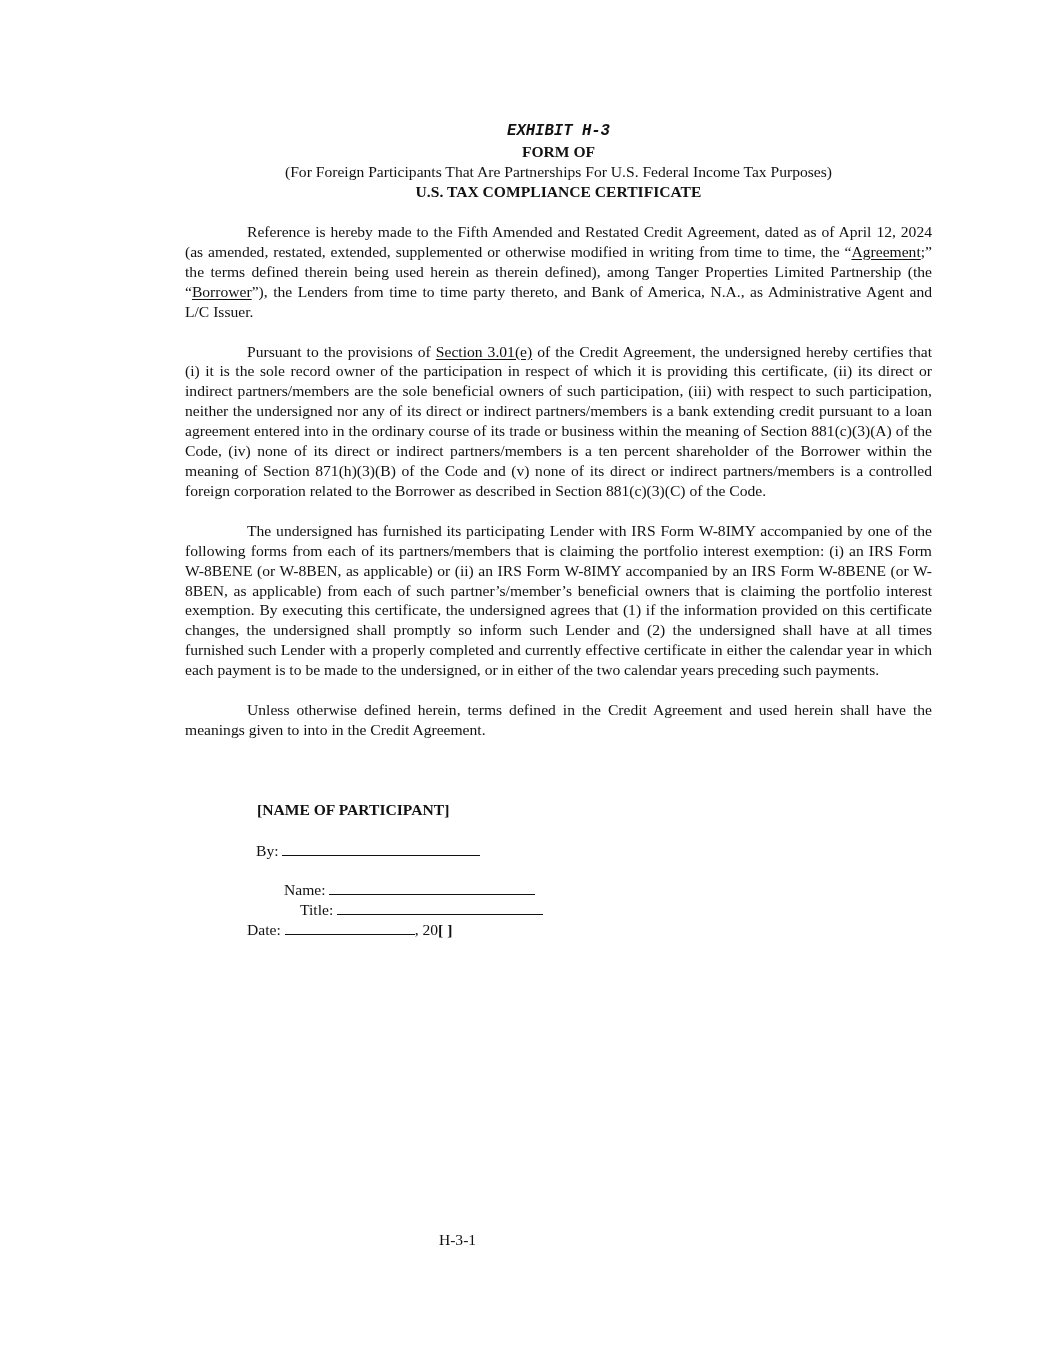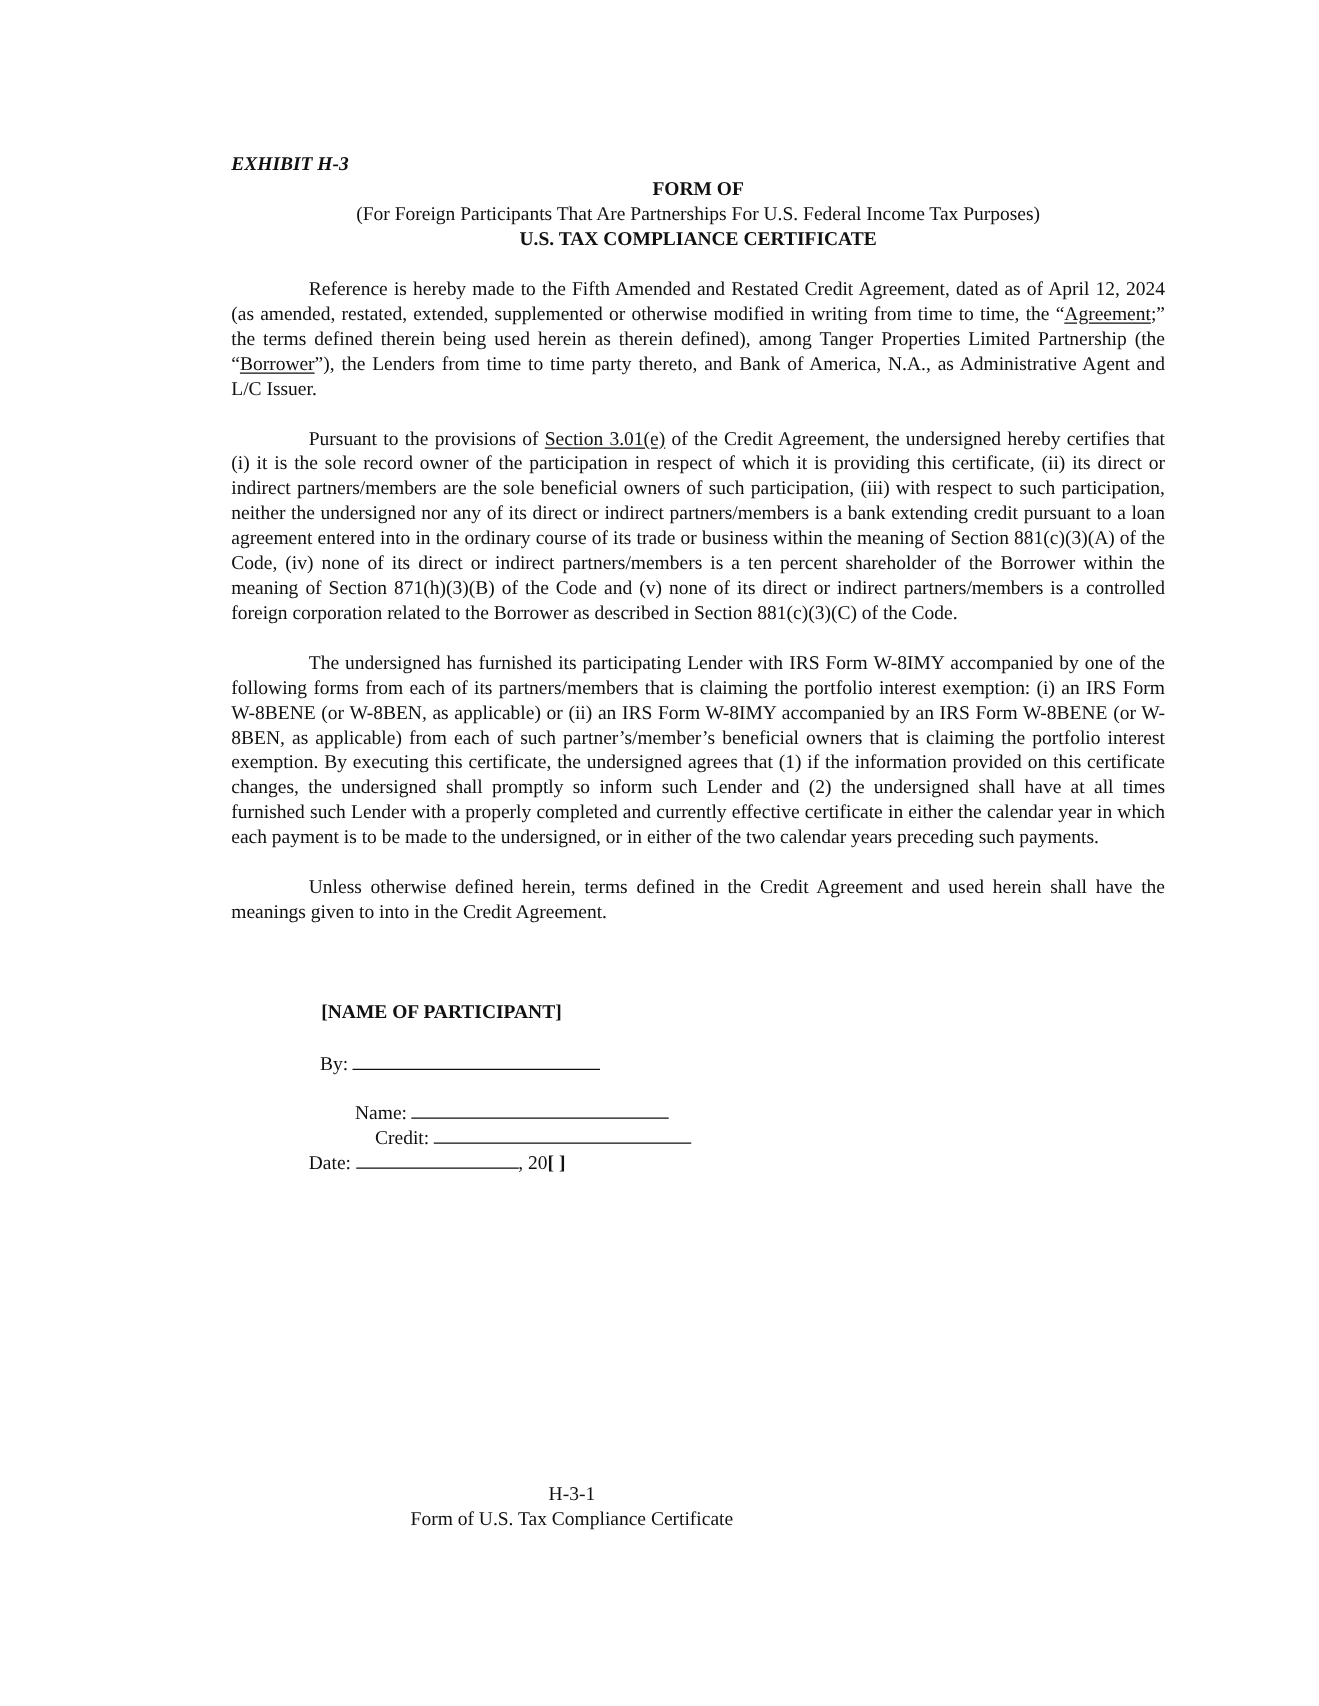--- a/index.html
+++ b/index.html
@@ -1,28 +1,28 @@
 <!DOCTYPE html>
 <html><head>
   <meta charset="utf-8">
   <style>
     html, body { margin: 0; padding: 0; background: #ffffff; }
     body { width: 1055px; height: 1365px; position: relative; overflow: hidden;
            font-family: "Liberation Serif", serif; color: #111; font-size: 15.6px; line-height: 19.9px; }
     .page { position: absolute; left: 185px; top: 122px; width: 747px; }
-    .exhibit { text-align: left; font-weight: bold; font-style: italic; height: 20px; }
+    .exhibit { text-align: center; font-weight: bold; font-style: italic; height: 20px; font-family: Liberation Mono, monospace; }
     .center { text-align: center; }
     .bold { font-weight: bold; }
     .title-line { height: 20px; }
     .para { text-align: justify; text-indent: 62px; margin: 0; }
     .gap { height: 20px; }
     u { text-decoration: underline; text-underline-offset: 2px; }
     .sig { position: absolute; }
     .blank { display: inline-block; border-bottom: 1px solid #111; height: 14px; vertical-align: baseline; }
-    .footer { position: absolute; left: 0; width: 915px; top: 1186px; text-align: center; }
+    .footer { position: absolute; left: 0; width: 915px; top: 1230px; text-align: center; }
     .br { font-weight: bold; }
   </style>
 </head>
 <body>
 
 <div class="page">
   <div class="exhibit">EXHIBIT H-3</div>
   <div class="center bold title-line">FORM OF</div>
   <div class="center title-line">(For Foreign Participants That Are Partnerships For U.S. Federal Income Tax Purposes)</div>
   <div class="center bold title-line">U.S. TAX COMPLIANCE CERTIFICATE</div>
@@ -50,25 +50,24 @@
   <span>By:</span>
   <span class="blank" style="width:198px;"></span>
 </div>
 
 <div class="sig" style="left:284px; top:880px;">
   <span>Name:</span>
   <span class="blank" style="width:206px;"></span>
 </div>
 
 <div class="sig" style="left:300px; top:900px;">
-  <span>Credit:</span>
+  <span>Title:</span>
   <span class="blank" style="width:206px;"></span>
 </div>
 
 <div class="sig" style="left:247px; top:920px;">
   <span>Date:</span>
   <span class="blank" style="width:130px;"></span><span>, 20</span><span class="br">[ ]</span>
 </div>
 
 <div class="footer">
   <div>H-3-1</div>
-  <div>Form of U.S. Tax Compliance Certificate</div>
 </div>
 
 </body></html>

